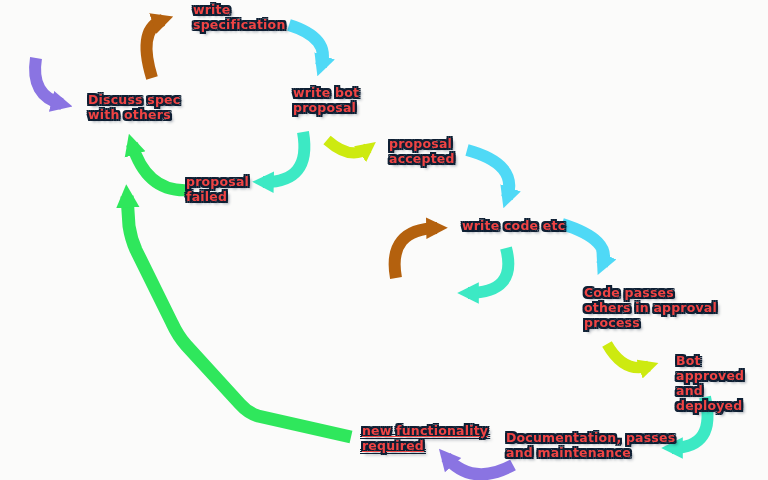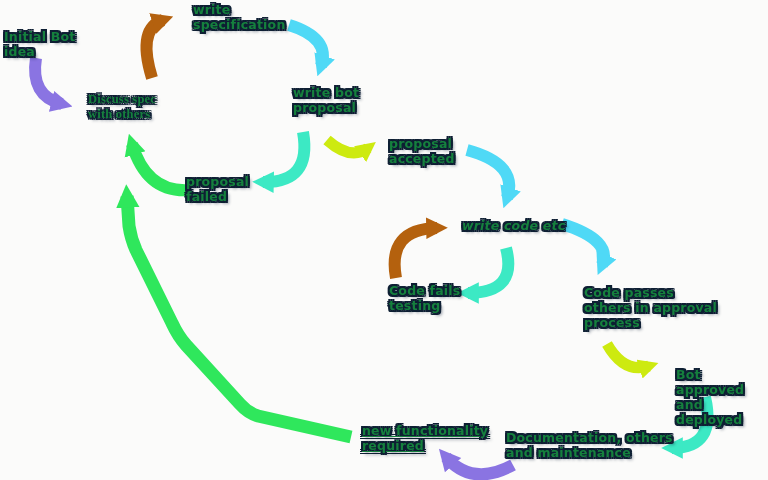--- a/index.html
+++ b/index.html
@@ -11,39 +11,39 @@
     font-family:"DejaVu Sans","Liberation Sans",sans-serif;
   }
   #arrow-layer{position:absolute;left:0;top:0;}
   .node-label{
     position:absolute;
     white-space:pre-line;
     font-size:12.5px;
     font-weight:bold;
     line-height:15px;
     letter-spacing:0.2px;
-    color:#15803d;
+    color:#ef4444;
     text-shadow:
       -2px -2px 0 #0e1f33, 2px -2px 0 #0e1f33,
       -2px  2px 0 #0e1f33, 2px  2px 0 #0e1f33,
       -2px  0   0 #0e1f33, 2px  0   0 #0e1f33,
        0   -2px 0 #0e1f33, 0    2px 0 #0e1f33,
        3px  3px 3px rgba(15,30,55,0.45);
   }
   
   .pos-initial        {left:4px;   top:29px;}
   .pos-write-spec     {left:193px; top:2px;}
-  .pos-discuss        {left:88px;  top:92px;font-family:Liberation Serif, serif;}
+  .pos-discuss        {left:88px;  top:92px;}
   .pos-make-proposal  {left:293px; top:85px;}
   .pos-prop-accepted  {left:389px; top:136px;}
   .pos-prop-failed    {left:186px; top:174px;}
-  .pos-write-code     {left:462px; top:218px;font-style:italic;}
+  .pos-write-code     {left:462px; top:218px;}
   .pos-code-fails     {left:389px; top:283px;}
   .pos-code-passes    {left:584px; top:285px;}
-  .pos-bot-approved   {left:676px; top:353px;margin-top:14px;}
+  .pos-bot-approved   {left:676px; top:353px;}
   .pos-documentation  {left:506px; top:430px;}
   .pos-new-func       {left:362px; top:423px;text-decoration:underline;}
   .arrow{fill:none;stroke-linejoin:round;}
 </style>
 </head>
 <body>
 
 <div id="canvas">
 
   <svg id="arrow-layer" width="768" height="480" viewBox="0 0 768 480">
@@ -90,49 +90,45 @@
 
     <path class="arrow" d="M 607 344 Q 624 374 649 366" stroke-width="11" marker-end="url(#head-yellowgreen)" stroke="#cdea10"></path>
 
     <path class="arrow" d="M 705 397 Q 717 448 672 448" stroke-width="12" marker-end="url(#head-teal)" stroke="#3ce9c4"></path>
 
     <path class="arrow" d="M 513 465 Q 472 487 446 457" stroke-width="12" marker-end="url(#head-purple)" stroke="#8a74e2"></path>
 
     <path class="arrow" d="M 351 437 L 258 416 Q 248 413 240 404 L 186 345 Q 178 336 172 323 L 136 250 Q 131 239 129 226 L 127 196" stroke-width="13" marker-end="url(#head-green)" stroke="#2fe75c"></path>
   </svg>
 
-  <div class="node-label pos-initial">Initial Bot
-idea</div>
 
   <div class="node-label pos-write-spec">write
 specification</div>
 
   <div class="node-label pos-discuss">Discuss spec
 with others</div>
 
   <div class="node-label pos-make-proposal">write bot
 proposal</div>
 
   <div class="node-label pos-prop-accepted">proposal
 accepted</div>
 
   <div class="node-label pos-prop-failed">proposal
 failed</div>
 
   <div class="node-label pos-write-code">write code etc</div>
 
-  <div class="node-label pos-code-fails">Code fails
-testing</div>
 
   <div class="node-label pos-code-passes">Code passes
 others in approval
 process</div>
 
   <div class="node-label pos-bot-approved">Bot approved
 and deployed</div>
 
-  <div class="node-label pos-documentation">Documentation, others
+  <div class="node-label pos-documentation">Documentation, passes
 and maintenance</div>
 
   <div class="node-label pos-new-func">new functionality
 required</div>
 
 </div>
 
 </body></html>

